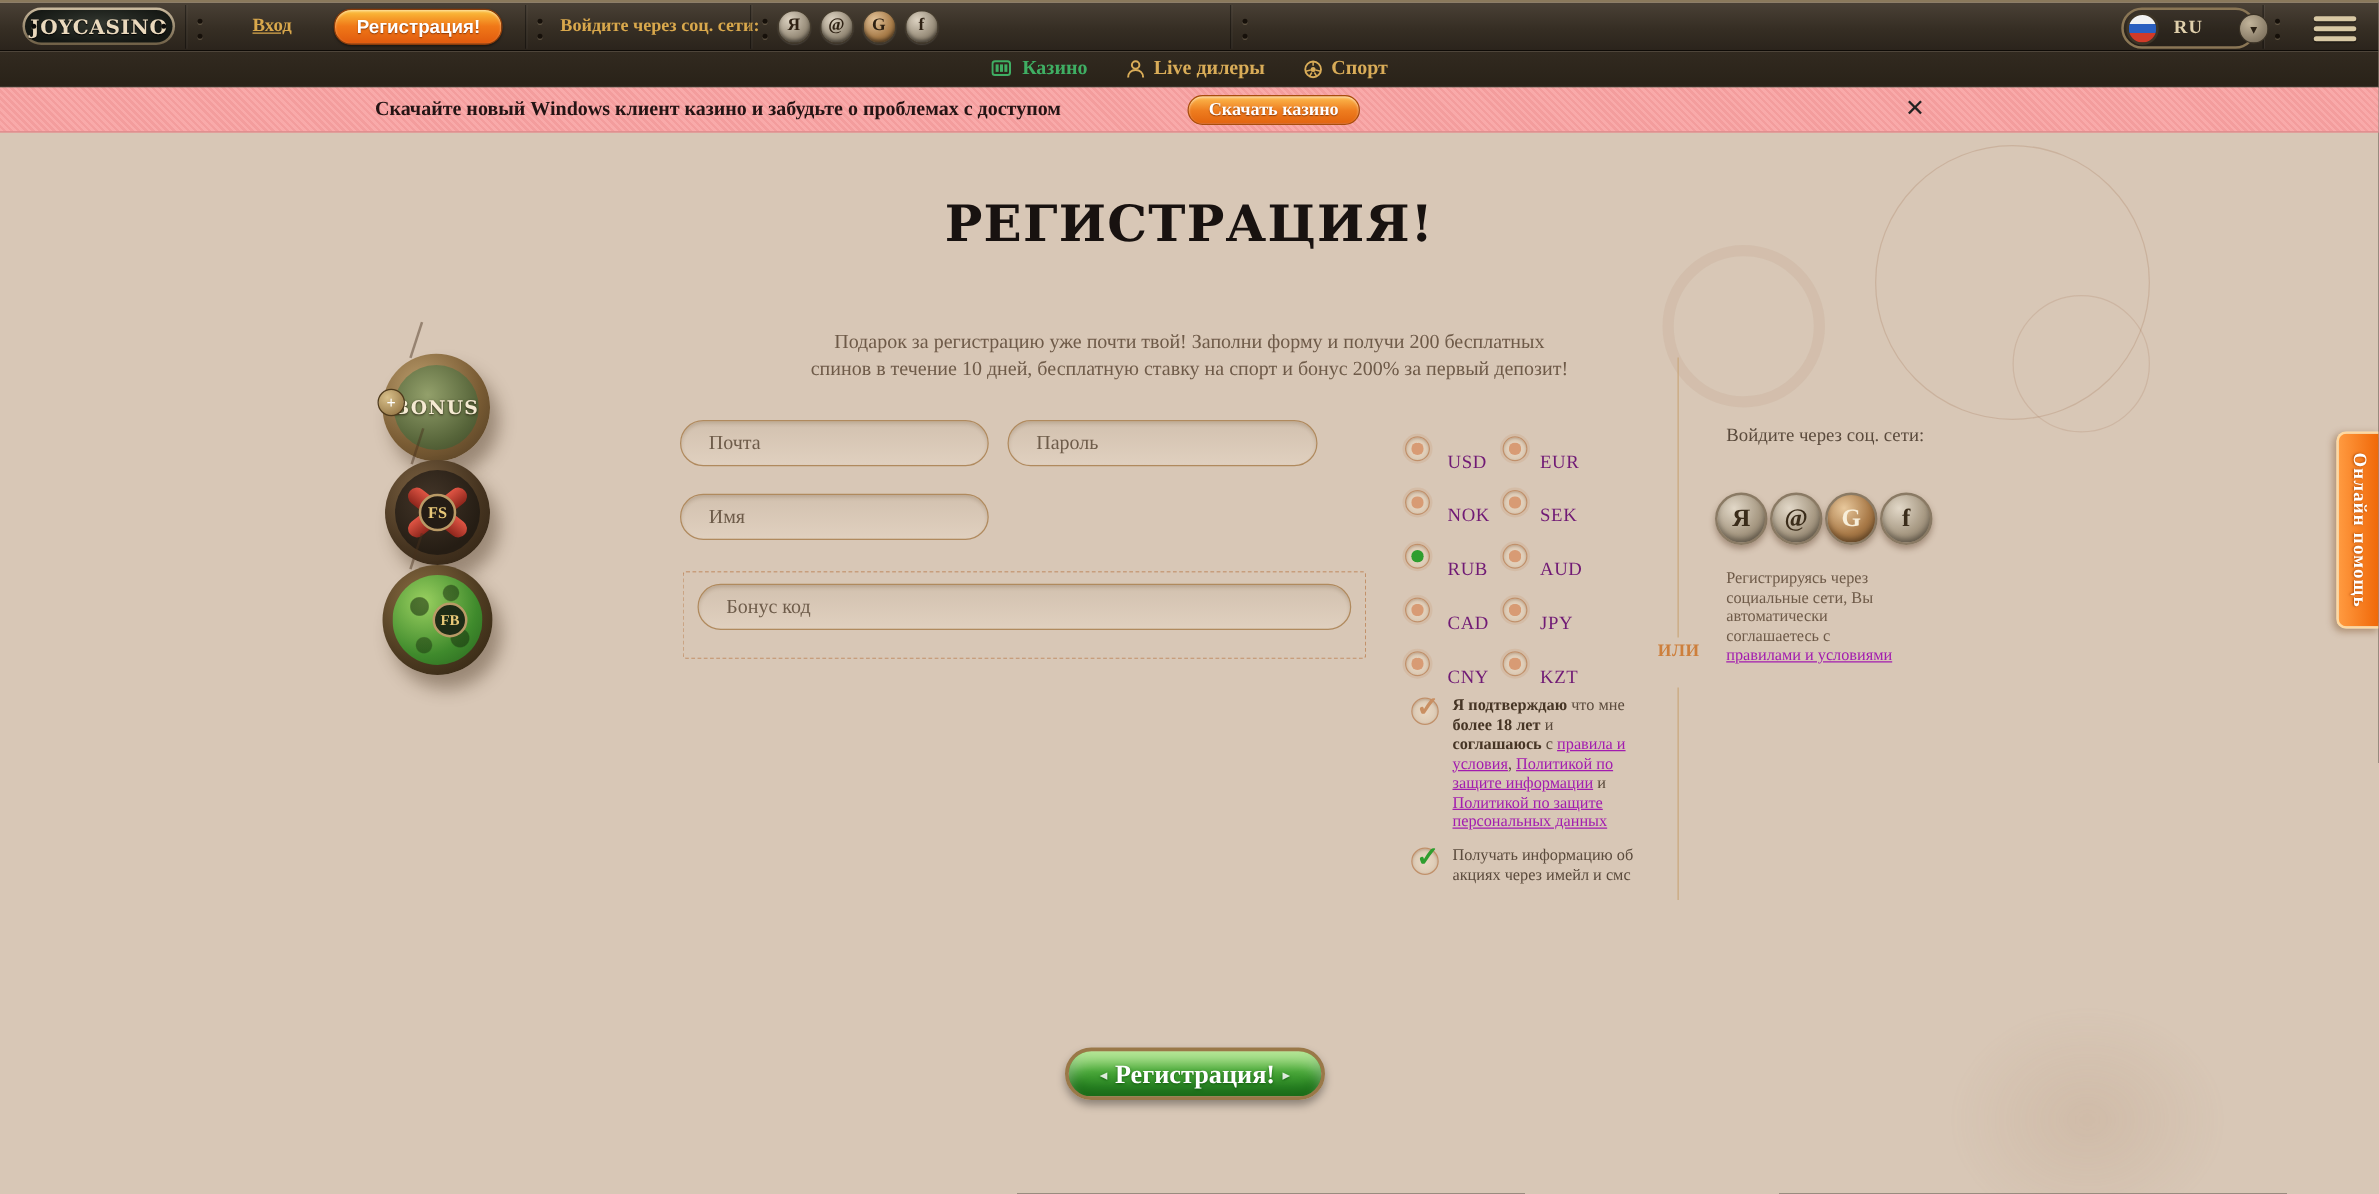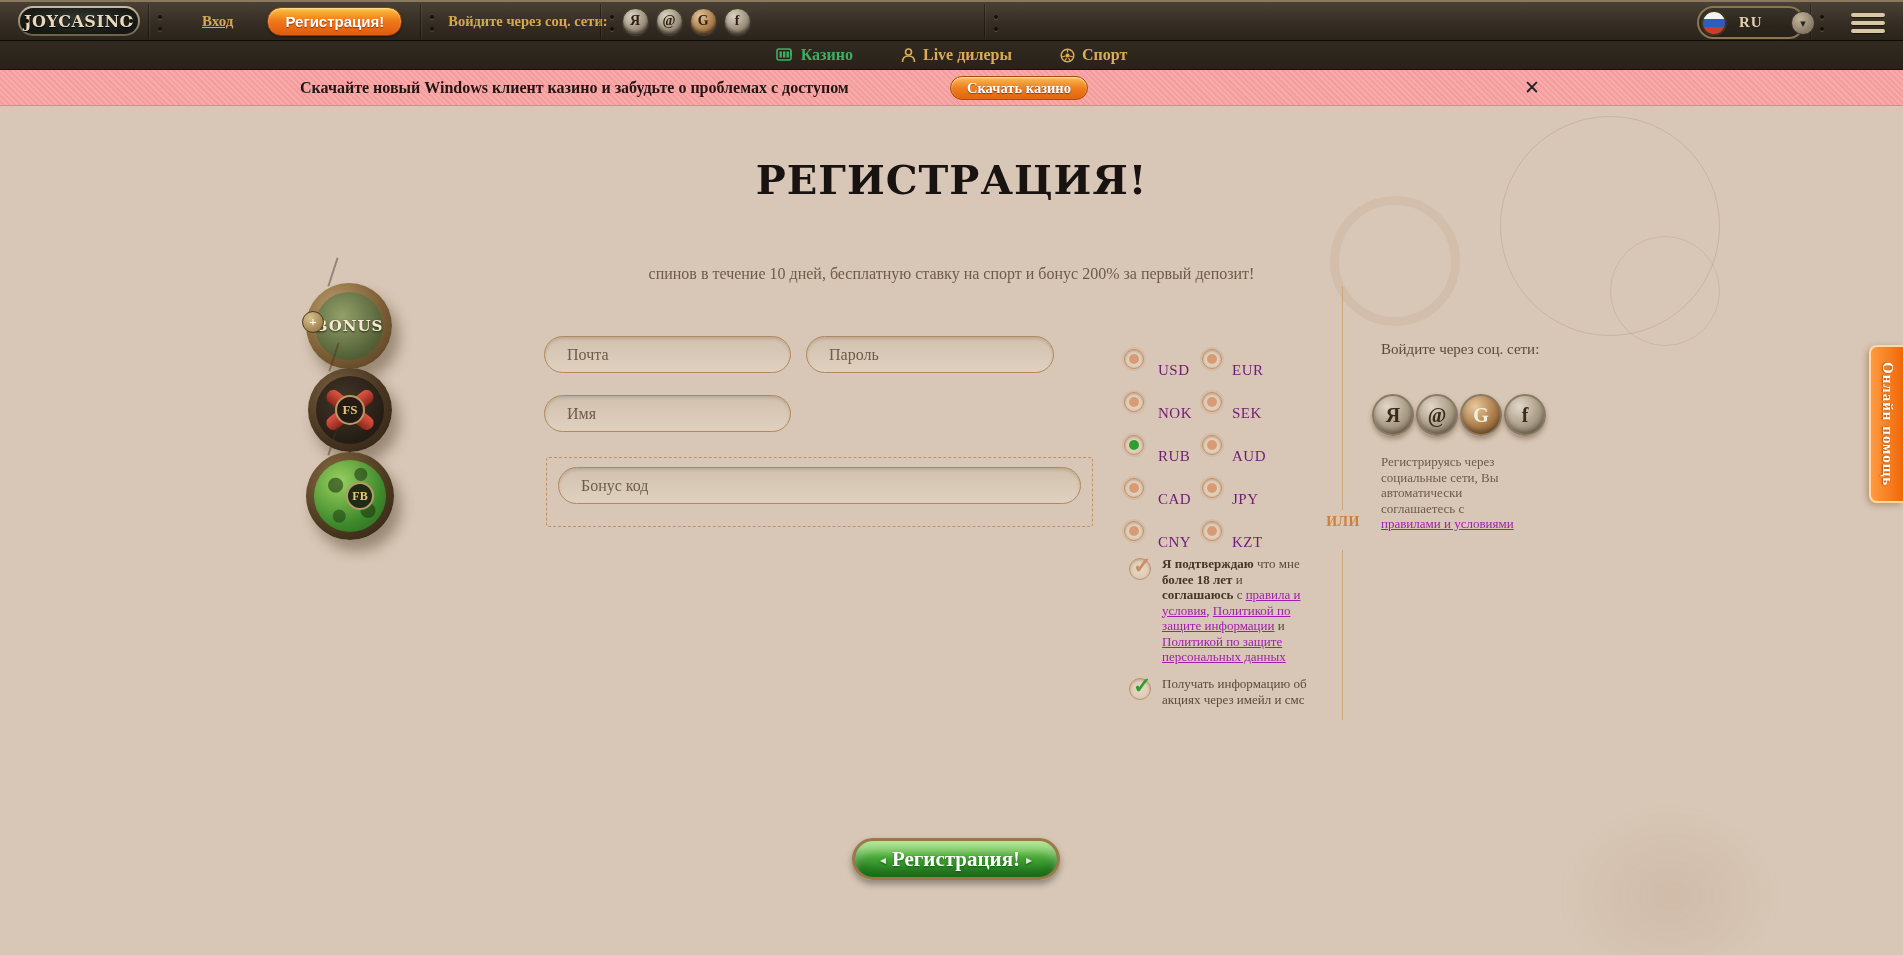--- a/index.html
+++ b/index.html
@@ -48,21 +48,21 @@
   .lang-arrow { position:absolute; right:-12px; top:3px; width:24px; height:24px; border-radius:50%;
     background:radial-gradient(circle at 35% 30%,#c2b49a,#6e6250); border:1px solid #3a3226;
     display:flex; align-items:center; justify-content:center; color:#2c2216; font-size:11px; }
   .burger { position:absolute; right:18px; top:11px; width:34px; cursor:pointer; }
   .burger div { height:4px; border-radius:2px; background:#d8c8a4; margin-bottom:4px;
     box-shadow:0 1px 1px rgba(0,0,0,.5); }
 
   
   .navbar { position:absolute; left:0; top:41px; width:100%; height:29px;
     background:linear-gradient(#322a20,#292218); border-bottom:1px solid #14100a;
-    display:flex; align-items:center; justify-content:center; gap:48px; z-index:5; }
+    display:flex; align-items:center; justify-content:center; gap:31px; z-index:5; }
   .tab { display:flex; align-items:center; gap:7px; font-weight:700; font-size:16px;
     color:#d9ac58; cursor:pointer; }
   .tab.active { color:#3fae63; }
   .tab svg { display:block; }
 
   
   .banner { position:absolute; left:0; top:70px; width:100%; height:36px; background:#f8a0a0;
     background-image:repeating-linear-gradient(45deg,rgba(255,255,255,.10) 0 2px,rgba(0,0,0,.02) 2px 4px);
     border-bottom:1px solid #d98a8a; z-index:5; }
   .banner-text { position:absolute; left:300px; top:0; line-height:36px;
@@ -291,20 +291,21 @@
   </div>
 
   <div class="main">
     <div class="deco d1"></div>
     <div class="deco d2"></div>
     <div class="deco d3"></div>
     <div class="deco d4"></div>
 
     <div class="page-title">РЕГИСТРАЦИЯ!</div>
     <div class="subtitle">
+      <div>Подарок за регистрацию уже почти твой! Заполни форму и получи 200 бесплатных</div>
       <div>спинов в течение 10 дней, бесплатную ставку на спорт и бонус 200% за первый депозит!</div>
     </div>
 
     <div class="badge b1">
       <div class="string"></div>
       <div class="b1-in">
         <span>BONUS</span>
       </div>
       <div class="pluscoin">+</div>
     </div>

